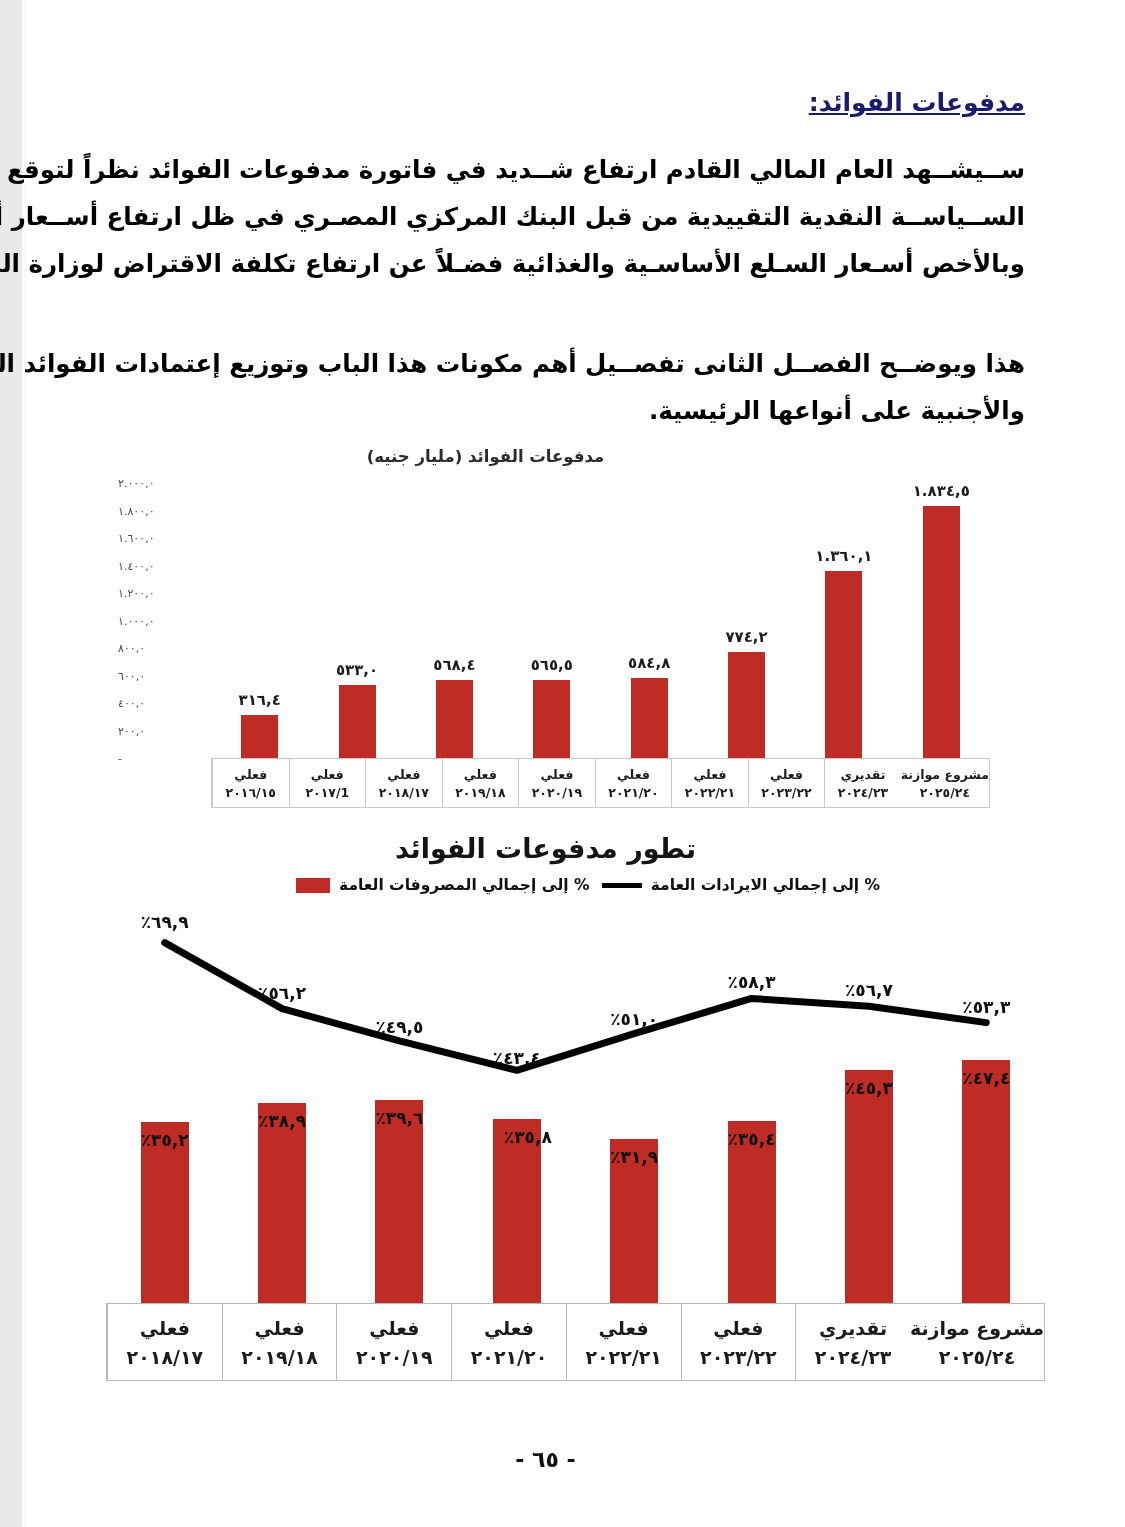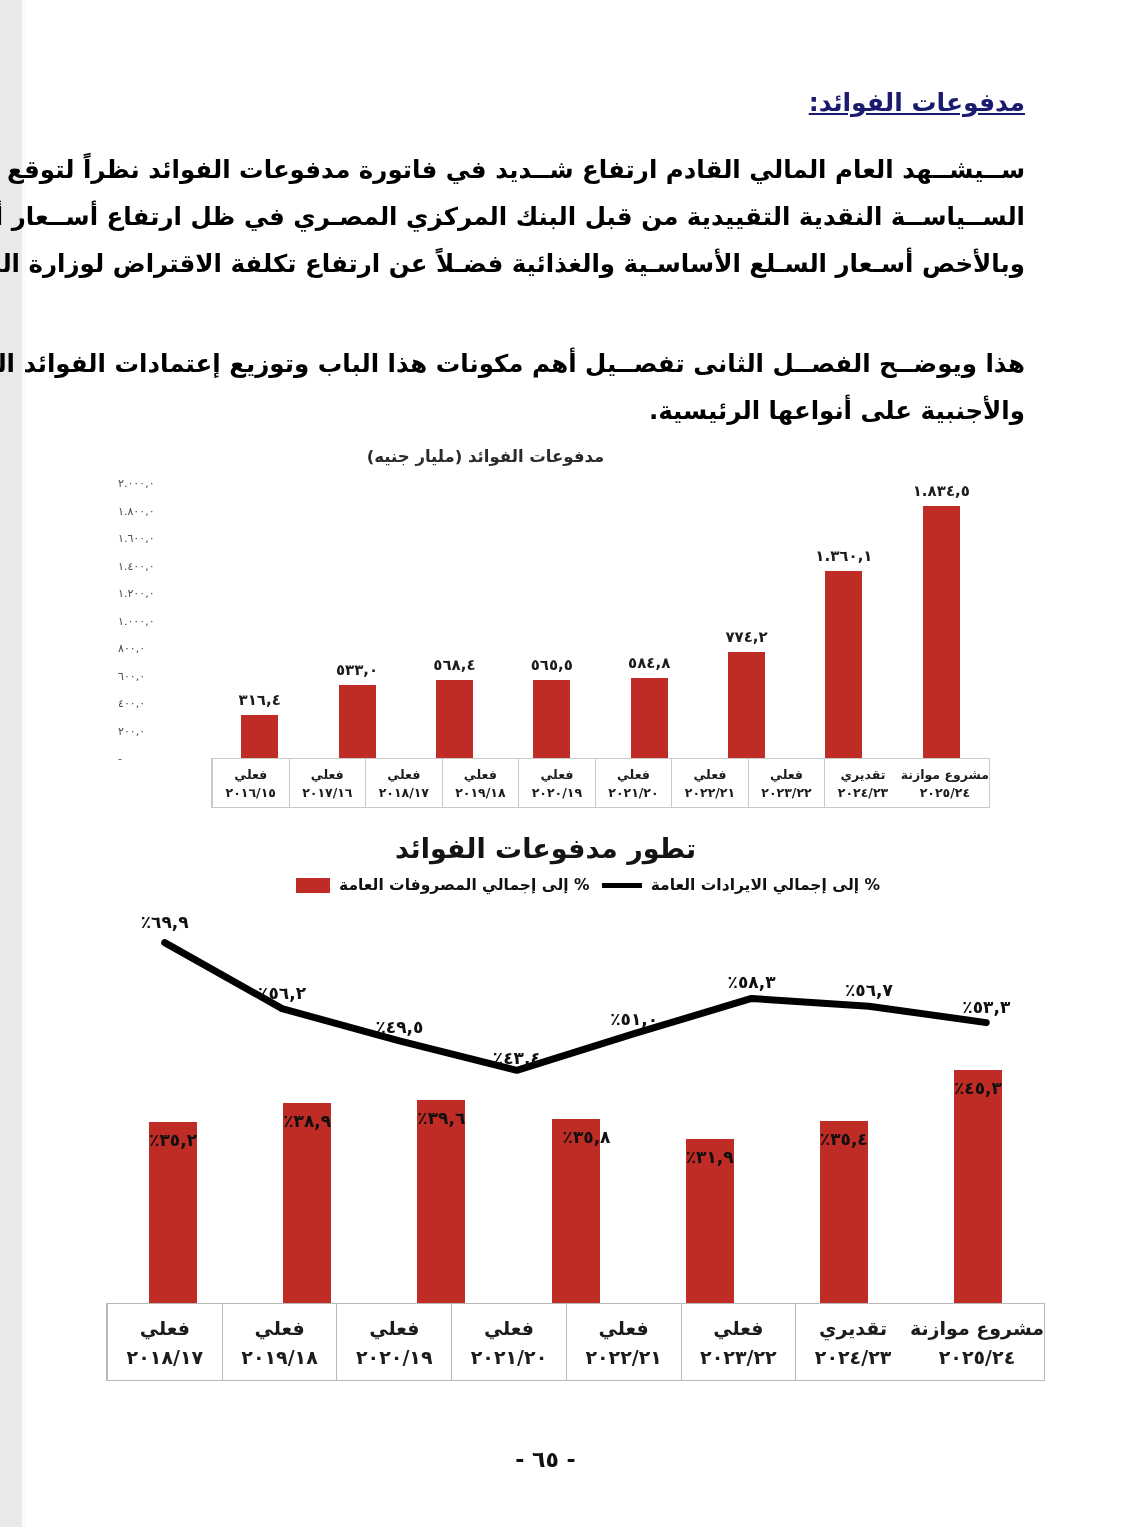--- a/index.html
+++ b/index.html
@@ -383,21 +383,21 @@
             </div>
           </div>
       </div>
       <div class="axis-table" id="c1-axis">
           <div class="axis-cell">
             <div class="kind">فعلي</div>
             <div class="yr">٢٠١٦/١٥</div>
           </div>
           <div class="axis-cell">
             <div class="kind">فعلي</div>
-            <div class="yr">٢٠١٧/١٦</div>
+            <div class="yr">٢٠١٧/1</div>
           </div>
           <div class="axis-cell">
             <div class="kind">فعلي</div>
             <div class="yr">٢٠١٨/١٧</div>
           </div>
           <div class="axis-cell">
             <div class="kind">فعلي</div>
             <div class="yr">٢٠١٩/١٨</div>
           </div>
           <div class="axis-cell">
@@ -463,20 +463,24 @@
               <div class="c2-barlabel" style="bottom: 135.753px; transform: translateX(-50%);">٪٣١,٩</div>
               <div class="c2-bar" style="height: 163.753px;"></div>
             </div>
             <div class="c2-col">
               <div class="c2-barlabel" style="bottom: 153.72px; transform: translateX(-50%);">٪٣٥,٤</div>
               <div class="c2-bar" style="height: 181.72px;"></div>
             </div>
             <div class="c2-col">
               <div class="c2-barlabel" style="bottom: 204.54px; transform: translateX(-50%);">٪٤٥,٣</div>
               <div class="c2-bar" style="height: 232.54px;"></div>
+            </div>
+            <div class="c2-col">
+              <div class="c2-barlabel" style="bottom: 215.32px; transform: translateX(-50%);">٪٤٧,٤</div>
+              <div class="c2-bar" style="height: 243.32px;"></div>
             </div>
           </div>
         <svg class="c2-line-svg" id="c2-line" viewBox="0 0 1000 385" preserveAspectRatio="none">
             <path d="M937.5 111.4 L812.5 93.9 L687.5 85.7 L562.5 123.2 L437.5 162.2 L312.5 130.9 L187.5 96.5 L62.5 26.2" fill="none" stroke="#000000" stroke-width="7" stroke-linejoin="round" stroke-linecap="round" vector-effect="non-scaling-stroke"></path>
           </svg>
         <div id="c2-linelabels">
             <div class="c2-linelabel" style="left: 93.75%; top: 79.3933px; transform: translateX(-50%);">٪٥٣,٣</div>
             <div class="c2-linelabel" style="left: 81.25%; top: 61.94px; transform: translateX(-50%);">٪٥٦,٧</div>
             <div class="c2-linelabel" style="left: 68.75%; top: 53.7267px; transform: translateX(-50%);">٪٥٨,٣</div>
             <div class="c2-linelabel" style="left: 56.25%; top: 91.2px; transform: translateX(-50%);">٪٥١,٠</div>

